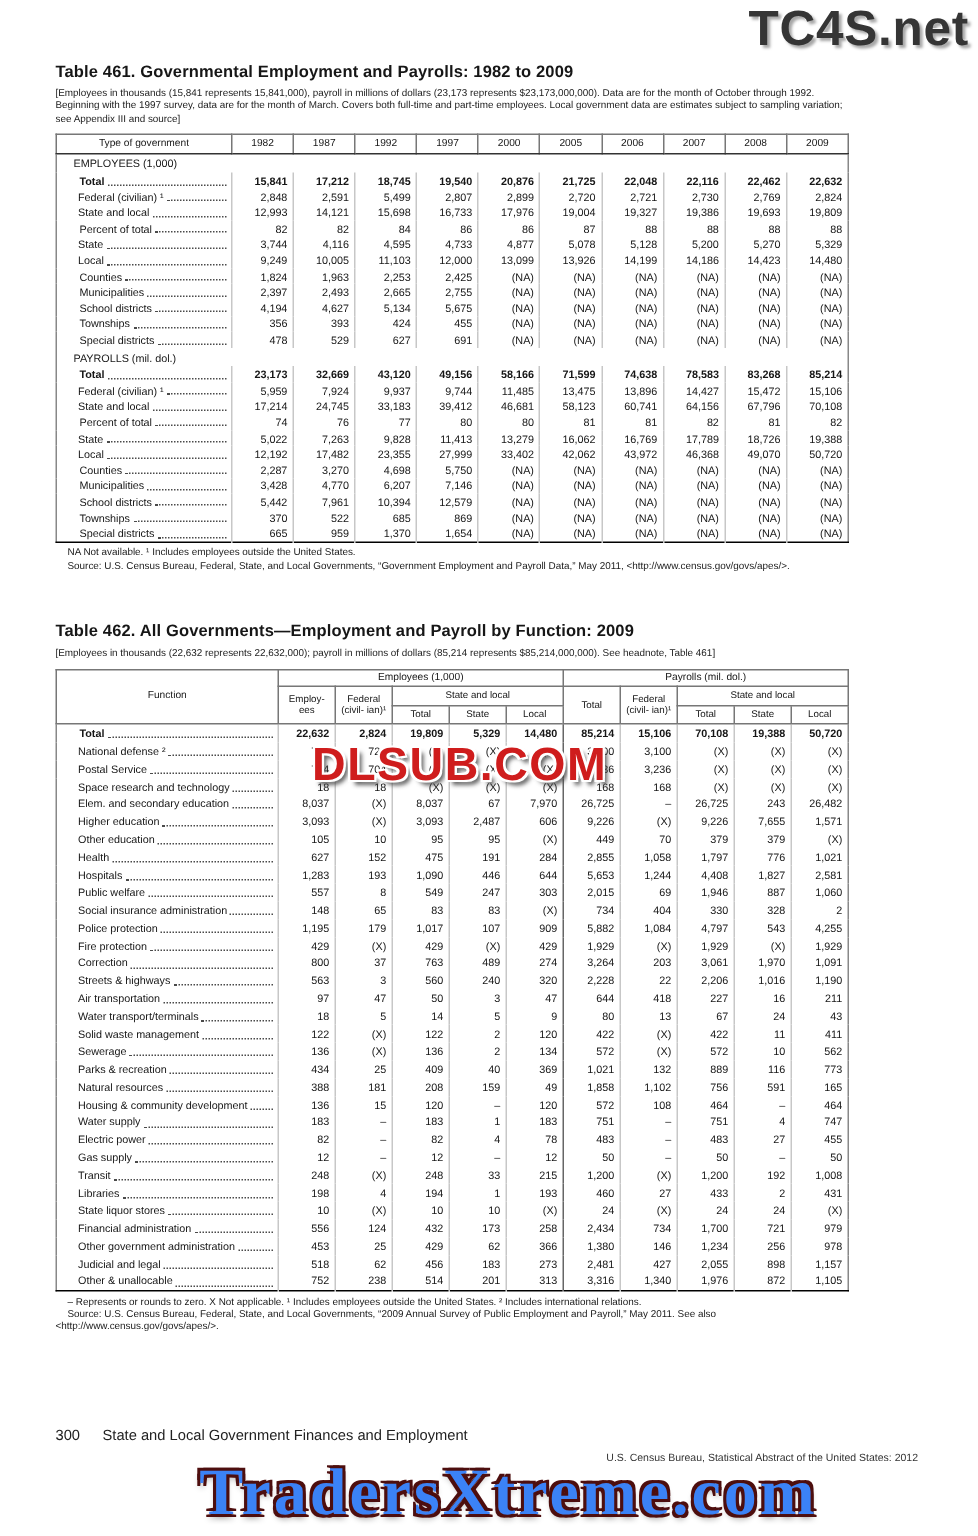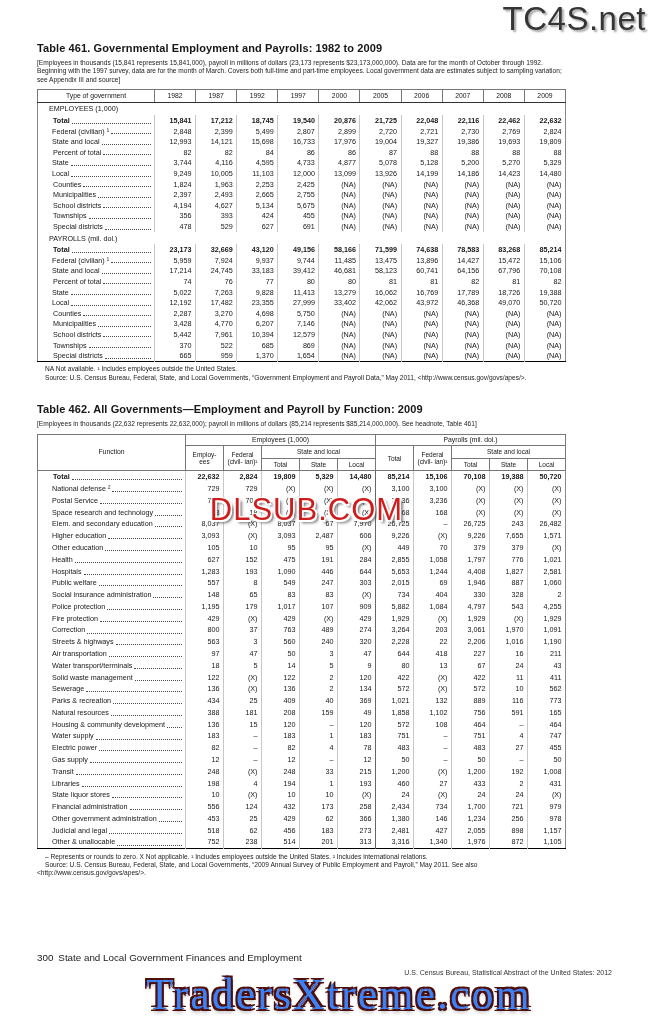--- a/index.html
+++ b/index.html
@@ -2,21 +2,21 @@
 <html><head>
 <meta charset="utf-8">
 <style>
   *{box-sizing:border-box;margin:0;padding:0}
   html,body{margin:0;padding:0;background:#fff}
   .page{width:652px;height:1024px;position:relative;background:#fff;overflow:hidden;
         font-family:"Liberation Sans","DejaVu Sans",sans-serif;color:#161616}
   .content{position:absolute;left:37px;top:42px;width:529px}
 
   .ttl{font-size:11px;font-weight:bold;margin-bottom:5px;letter-spacing:.1px}
-  .ttl.t2{margin-top:21px}
+  .ttl.t2{margin-top:33px}
   .headnote{font-size:6.6px;line-height:8.3px;margin-bottom:5px;color:#222}
 
   .tbl{border-collapse:collapse;table-layout:fixed;width:100%;
        border:1px solid #888;border-top:1.6px solid #000;border-bottom:1.4px solid #000}
   .tbl th{font-weight:normal;font-size:6.8px;line-height:7.8px;text-align:center;
           vertical-align:middle;padding:2px 1px;border:1px solid #777}
   .t461 thead th{border-bottom:1px solid #333}
   .t462 .grp{padding:1.5px 1px}
   .t462 .sub,.t462 .sub2{font-size:6.5px;line-height:7.4px}
   .tbl td{font-size:7.2px;line-height:9px;vertical-align:bottom}
@@ -32,24 +32,24 @@
   .dots{flex:1;border-bottom:1px dotted #4a4a4a;margin:0 2px 1.5px 2px;min-width:3px}
   .ind0{padding-left:13px}
   .ind1{padding-left:14px}
   .sec{font-size:7.2px;line-height:9px;padding:1.8px 0 1.8px 11px}
   .bold td,.bold .t{font-weight:bold}
 
   .notes{font-size:6.6px;line-height:8.4px;margin-top:3.5px;color:#1a1a1a}
   .notes p{text-indent:8px}
 
   .footer{position:absolute;left:37px;top:952px;font-size:9.8px;color:#222}
-  .footer .num300{margin-right:5px}
+  .footer .num300{margin-right:15px}
   .attribution{position:absolute;right:40px;top:969px;font-size:7px;color:#333}
 
-  .wm{position:absolute;font-weight:normal;white-space:nowrap;pointer-events:none}
+  .wm{position:absolute;font-weight:bold;white-space:nowrap;pointer-events:none}
   .wm-top{top:0;right:6px;font-size:33px;letter-spacing:.5px;color:#353535;
           text-shadow:-1px -1px 0 rgba(255,255,255,.75),2px 2px 2px rgba(0,0,0,.35)}
   .wm-mid{top:492px;left:47%;transform:translateX(-50%);font-size:31px;letter-spacing:1px;color:#cf1d1d;
           text-shadow:-1.5px -1.5px 0 #fff,1.5px -1.5px 0 #fff,-1.5px 1.5px 0 #fff,1.5px 1.5px 0 #fff,3px 3px 3px rgba(70,70,70,.85)}
   .wm-bottom{bottom:4px;left:52%;transform:translateX(-50%);font-size:44px;letter-spacing:2px;
           font-family:"Liberation Serif","DejaVu Serif",serif;color:#3b82f6;
           text-shadow:-2px -2px 0 #4d0e0e,2px -2px 0 #4d0e0e,-2px 2px 0 #4d0e0e,2px 2px 0 #4d0e0e,0 3px 4px rgba(0,0,0,.4)}
 </style>
 </head>
 <body>
@@ -115,21 +115,21 @@
             <td class="num">22,632</td>
           </tr>
           <tr>
             <td class="lbl">
               <div class="fl ind0">
                 <span class="t">Federal (civilian) ¹</span>
                 <span class="dots"></span>
               </div>
             </td>
             <td class="num">2,848</td>
-            <td class="num">2,399</td>
+            <td class="num">2,591</td>
             <td class="num">5,499</td>
             <td class="num">2,807</td>
             <td class="num">2,899</td>
             <td class="num">2,720</td>
             <td class="num">2,721</td>
             <td class="num">2,730</td>
             <td class="num">2,769</td>
             <td class="num">2,824</td>
           </tr>
           <tr>

